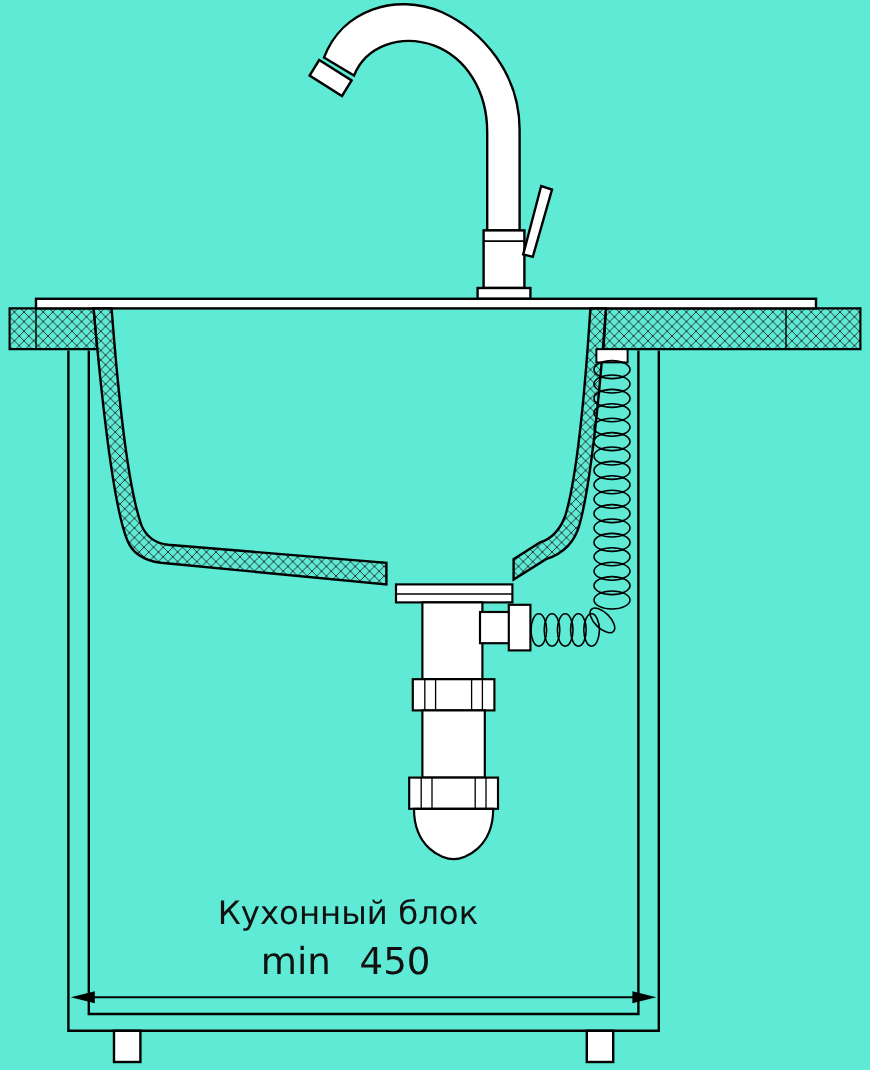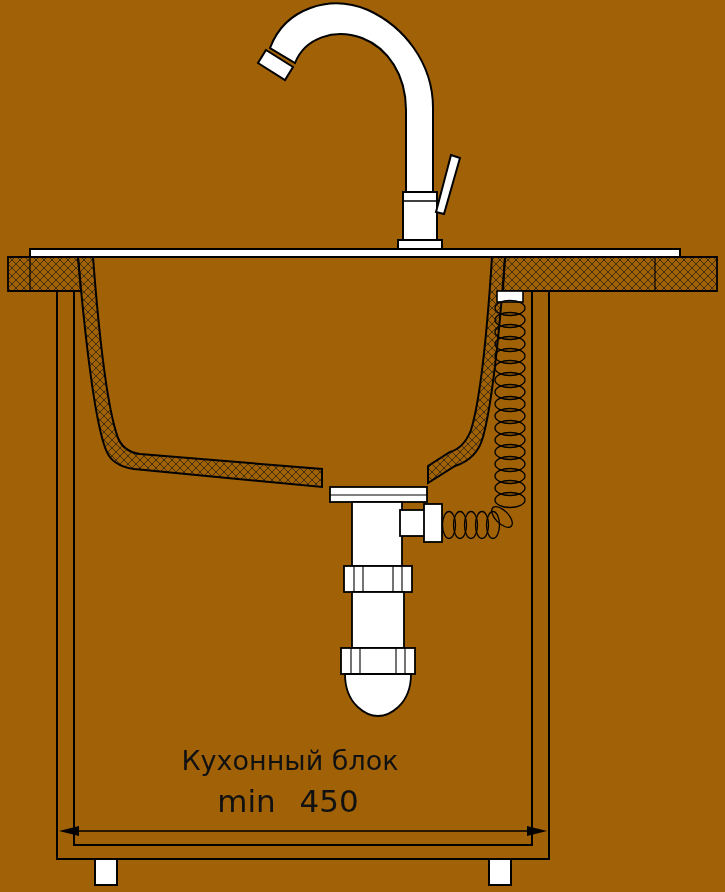--- a/index.html
+++ b/index.html
@@ -5,21 +5,21 @@
   html, body {
     margin: 0;
     padding: 0;
     background: #ffffff;
     font-family: "DejaVu Sans", sans-serif;
   }
   .canvas {
     position: relative;
     width: 725px;
     height: 892px;
-    background: #a16207;
+    background: #5eead4;
     overflow: hidden;
   }
   svg { display: block; }
   .label-text {
     font-family: "DejaVu Sans", "Liberation Sans", sans-serif;
     fill: #111111;
   }
   .dim-text { word-spacing: 14px; }
 </style>
 </head>

